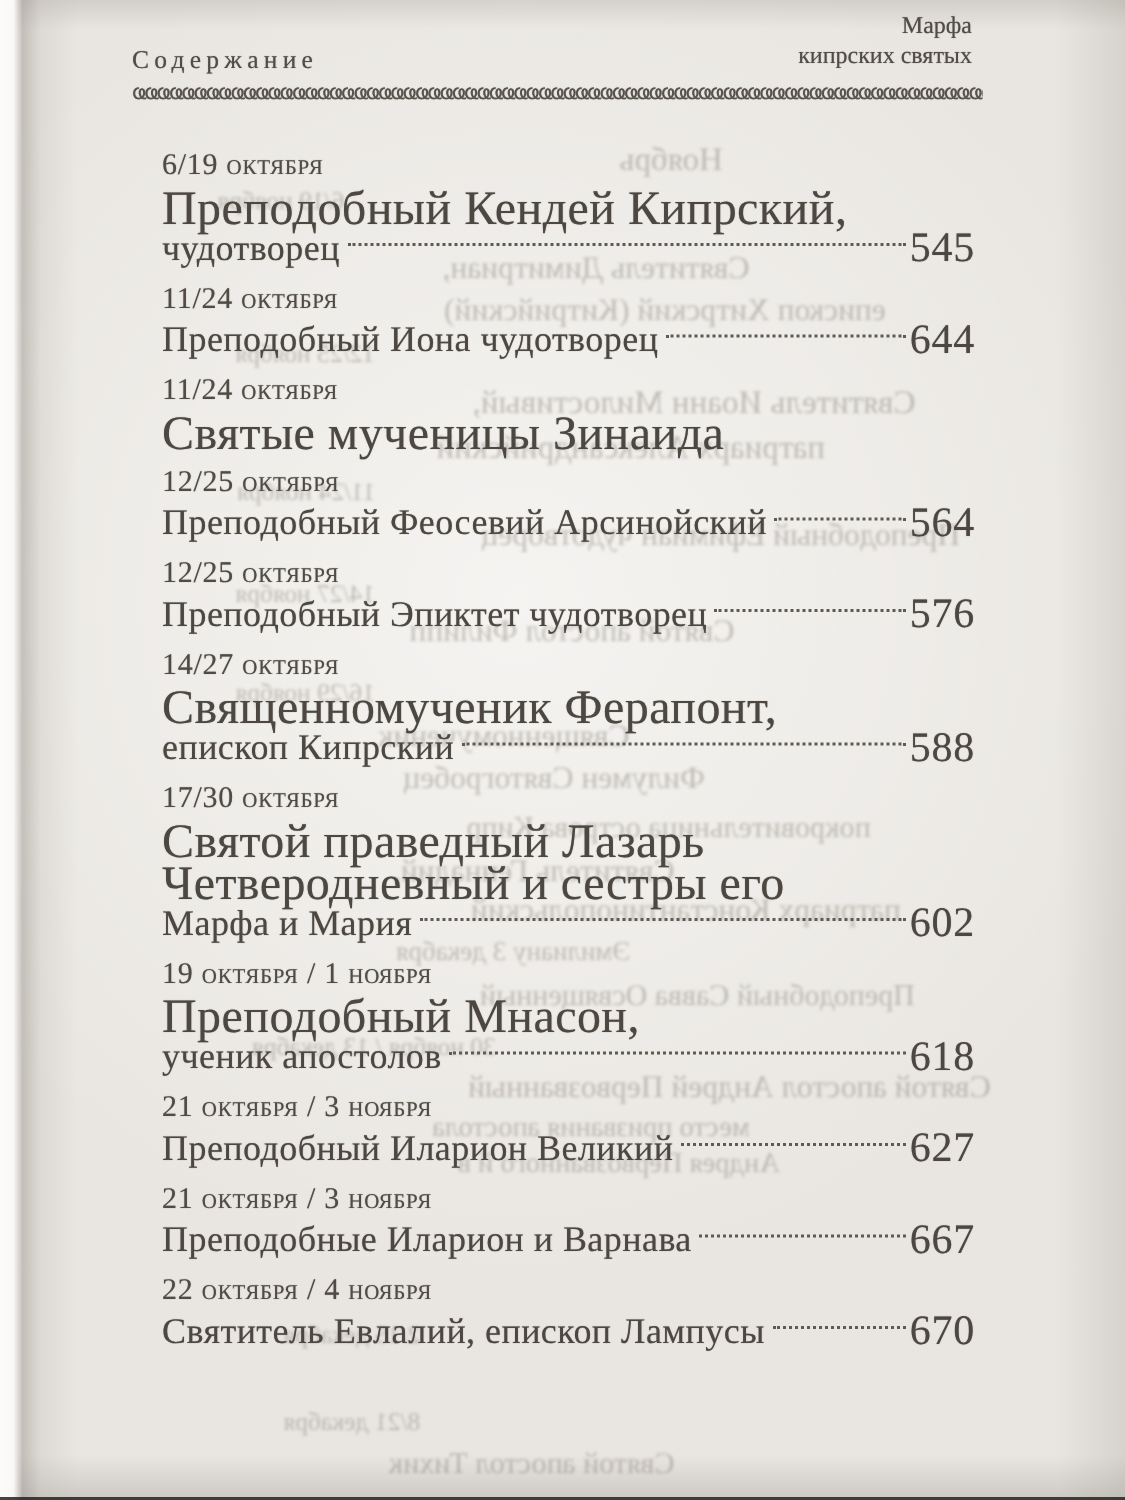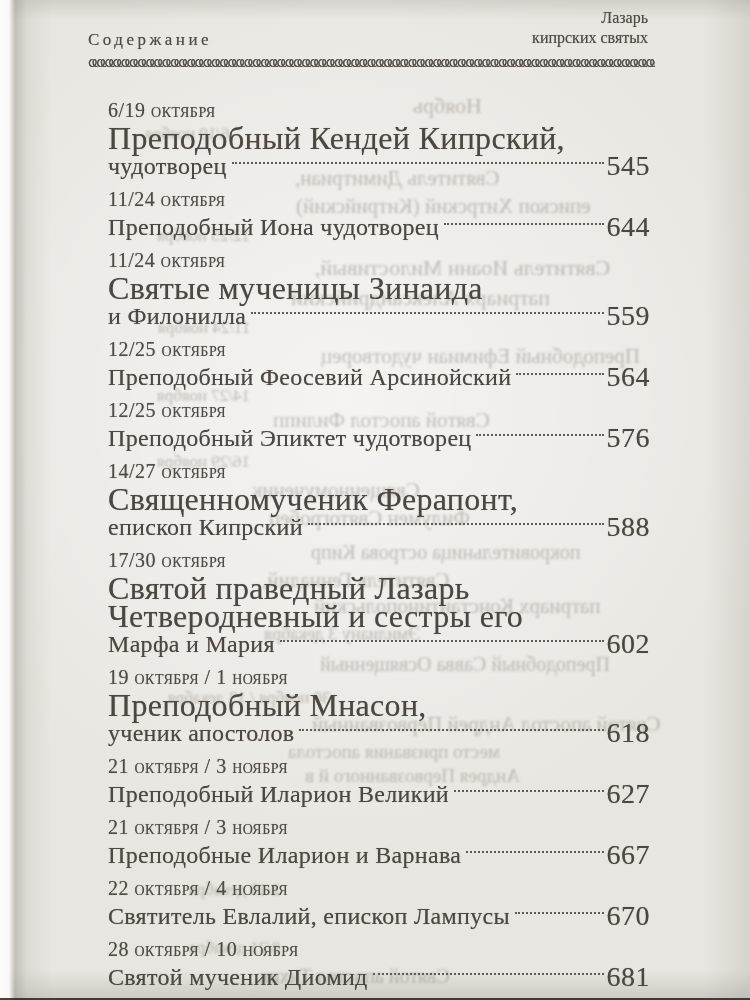--- a/index.html
+++ b/index.html
@@ -97,21 +97,21 @@
       <div class="gline" style="top: 740px; right: 250px; font-size: 19px;">место призвания апостола</div>
       <div class="gline" style="top: 764px; right: 230px; font-size: 19px;">Андрея Первозванного й в</div>
       <div class="gline" style="top: 878px; right: 470px; font-size: 17px;">2/15 декабря</div>
       <div class="gline" style="top: 936px; right: 470px; font-size: 17px;">8/21 декабря</div>
       <div class="gline" style="top: 964px; right: 300px; font-size: 20px;">Святой апостол Тихик</div>
     </div>
 
   <div class="runhead-left">Содержание</div>
 
   <div class="runhead-right">
-    <div>Лазарь</div>
+    <div>Марфа</div>
     <div>кипрских святых</div>
   </div>
 
   <div class="ornament">ҩҩҩҩҩҩҩҩҩҩҩҩҩҩҩҩҩҩҩҩҩҩҩҩҩҩҩҩҩҩҩҩҩҩҩҩҩҩҩҩҩҩҩҩҩҩҩҩҩҩҩҩҩҩҩҩҩҩҩҩҩҩҩҩҩҩҩҩҩҩҩҩҩҩҩҩҩҩҩҩҩҩҩҩҩҩҩҩҩҩ</div>
 
   <div class="toc">
   <div class="entry">
     <div class="date">6/19 октября</div>
     <div class="line">Преподобный Кендей Кипрский,</div>
         <div class="lastline">
@@ -126,25 +126,20 @@
     <div class="lastline">
       <span class="t">Преподобный Иона чудотворец</span>
       <span class="leader"></span>
       <span class="pg">644</span>
     </div>
   </div>
 
   <div class="entry">
     <div class="date">11/24 октября</div>
     <div class="line">Святые мученицы Зинаида</div>
-        <div class="lastline">
-      <span class="t">и Филонилла</span>
-      <span class="leader"></span>
-      <span class="pg">559</span>
-    </div>
   </div>
 
   <div class="entry">
     <div class="date">12/25 октября</div>
     <div class="lastline">
       <span class="t">Преподобный Феосевий Арсинойский</span>
       <span class="leader"></span>
       <span class="pg">564</span>
     </div>
   </div>
@@ -209,22 +204,14 @@
 
   <div class="entry">
     <div class="date">22 октября / 4 ноября</div>
     <div class="lastline">
       <span class="t">Святитель Евлалий, епископ Лампусы</span>
       <span class="leader"></span>
       <span class="pg">670</span>
     </div>
   </div>
 
-  <div class="entry">
-    <div class="date">28 октября / 10 ноября</div>
-    <div class="lastline">
-      <span class="t">Святой мученик Диомид</span>
-      <span class="leader"></span>
-      <span class="pg">681</span>
-    </div>
-  </div>
 </div>
 </div>
 
 </body></html>

